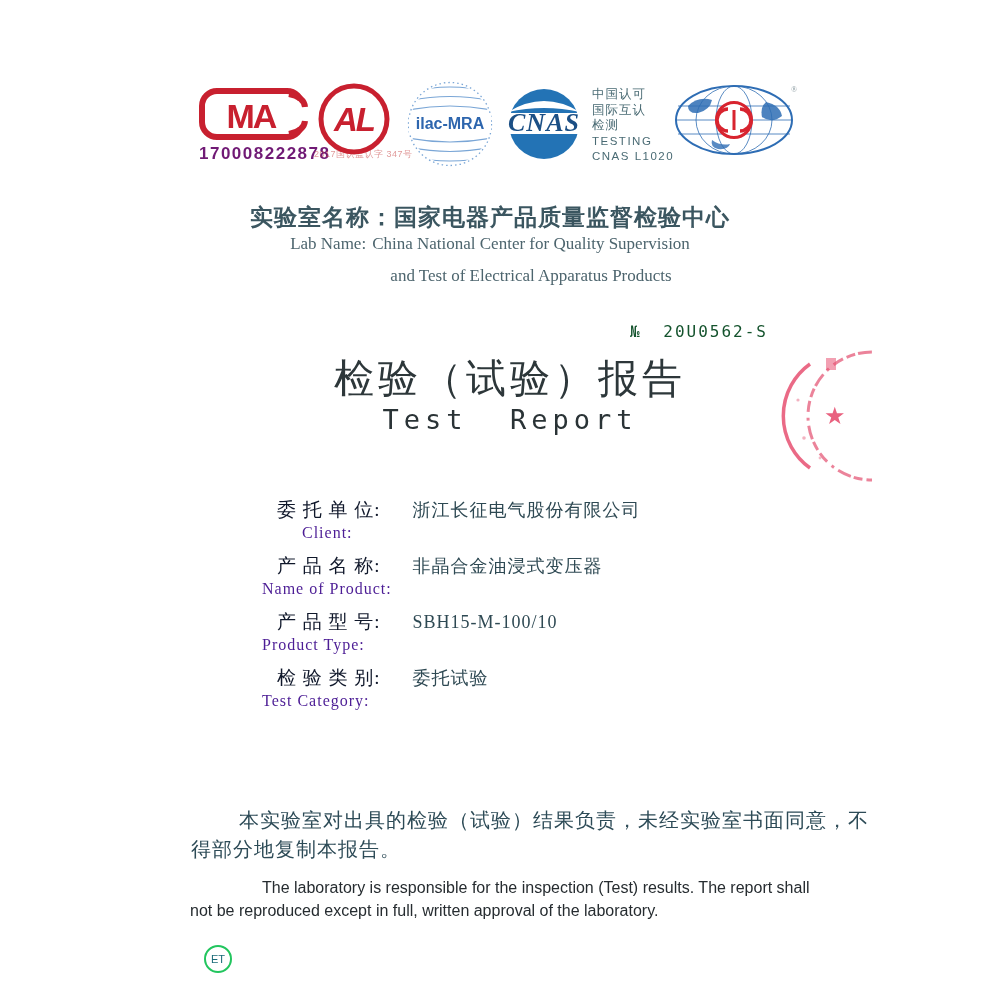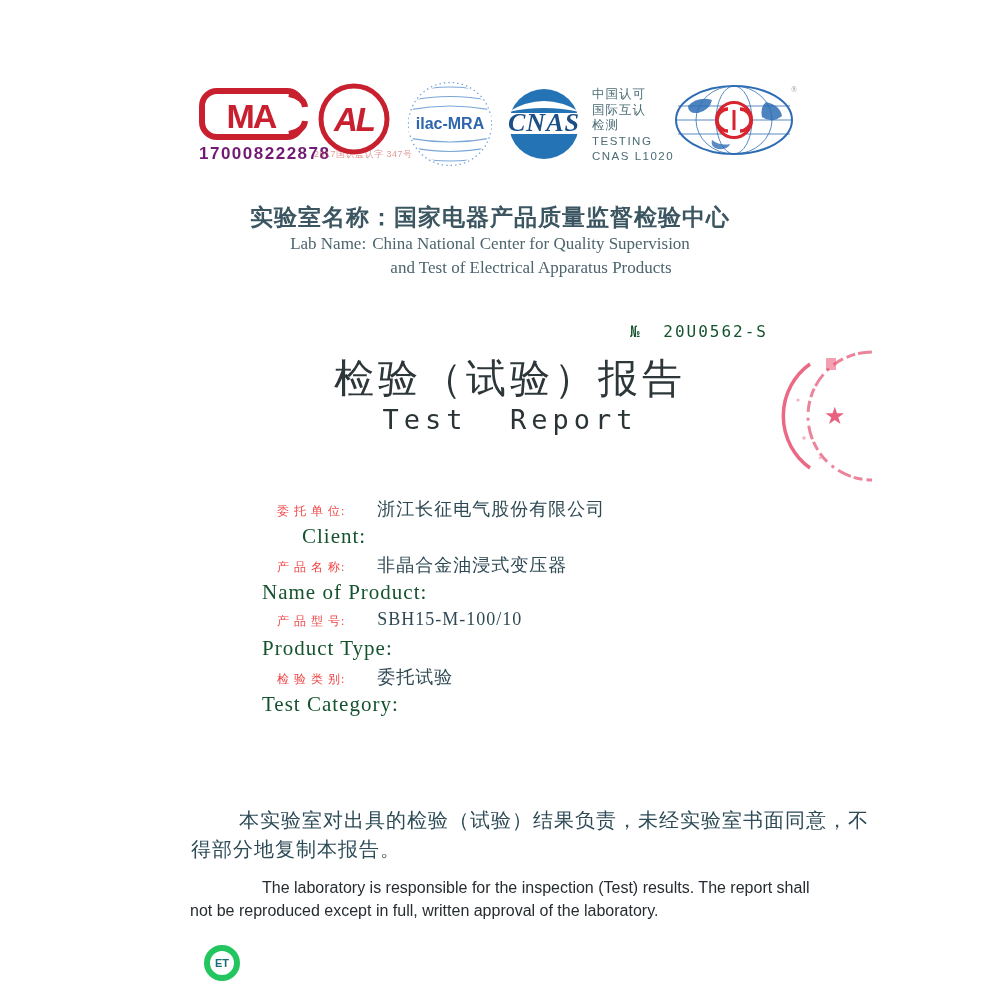--- a/index.html
+++ b/index.html
@@ -15,46 +15,46 @@
   .cnas-lines{font-size:12.5px;line-height:15.5px;color:#4a6b74;letter-spacing:1px;}
   .cnas-lines .lat{font-family:"Liberation Sans",sans-serif;font-size:11.5px;letter-spacing:1.5px;}
 
   
   .lab-zh{left:150px;top:202px;width:680px;text-align:center;font-size:23px;font-weight:600;
           color:#3b5660;letter-spacing:1px;font-family:"Liberation Sans",sans-serif;}
   .lab-en{left:150px;top:234px;width:680px;display:flex;justify-content:center;
           font-size:17px;color:#4d656e;}
   .lab-en .lbl{margin-right:6px;white-space:nowrap;}
   .lab-en .l1{white-space:nowrap;}
-  .lab-en .l2{text-align:center;margin-top:4px;}
+  .lab-en .l2{text-align:center;margin-top:12px;}
 
   
   .report-no{left:630px;top:322px;font-family:"DejaVu Sans Mono",monospace;font-size:16px;
              color:#14532d;letter-spacing:2px;}
   .title-zh{left:0;top:351px;width:1020px;text-align:center;font-size:40px;font-weight:500;
             color:#2d373a;letter-spacing:4px;}
   .title-en{left:0;top:404px;width:1020px;text-align:center;font-family:"DejaVu Sans Mono",monospace;
             font-size:27px;color:#2a3336;letter-spacing:5px;white-space:pre;}
 
   
   .field-row{left:277px;white-space:nowrap;}
-  .zh-label{font-size:12px;font-weight:500;color:#ef4444;letter-spacing:1px;}
+  .zh-label{font-size:19px;font-weight:500;color:#0f172a;letter-spacing:1px;}
   .field-value{font-size:18px;color:#2e4953;margin-left:28px;letter-spacing:1px;}
-  .en-label{font-size:21px;color:#14532d;letter-spacing:1px;white-space:nowrap;}
+  .en-label{font-size:16px;color:#4c1d95;letter-spacing:1px;white-space:nowrap;}
 
   
   .disc-zh{left:178px;top:806px;width:695px;font-size:20px;font-weight:500;color:#2d4b57;
            letter-spacing:1px;line-height:29px;text-indent:2.4em;margin-left:13px;}
   .disc-en{left:190px;top:876px;width:628px;font-family:"Liberation Sans",sans-serif;
            font-size:16px;color:#262c30;line-height:23px;text-indent:72px;}
 
   
-  .et-mark{left:204px;top:945px;width:24px;height:24px;border:6px solid #22c55e;border-radius:50%;
+  .et-mark{left:204px;top:945px;width:24px;height:24px;border:2px solid #22c55e;border-radius:50%;
            display:flex;align-items:center;justify-content:center;font-family:"Liberation Sans",sans-serif;
-           font-size:11px;font-weight:bold;color:#1a6b78;letter-spacing:0;}
+           font-size:11px;font-weight:normal;color:#1a6b78;letter-spacing:0;}
 </style>
 </head>
 <body>
 
 <div id="page">
 
   <svg class="abs" style="left:197px;top:86px" width="112" height="58" viewBox="0 0 112 58">
     <rect x="5" y="5" width="100" height="46" rx="15" fill="none" stroke="#c8202f" stroke-width="6"></rect>
     <rect x="92" y="15" width="22" height="26" fill="#ffffff"></rect>
     <path d="M92 8 q15 3 16 13" stroke="#c8202f" stroke-width="6" fill="none"></path>

